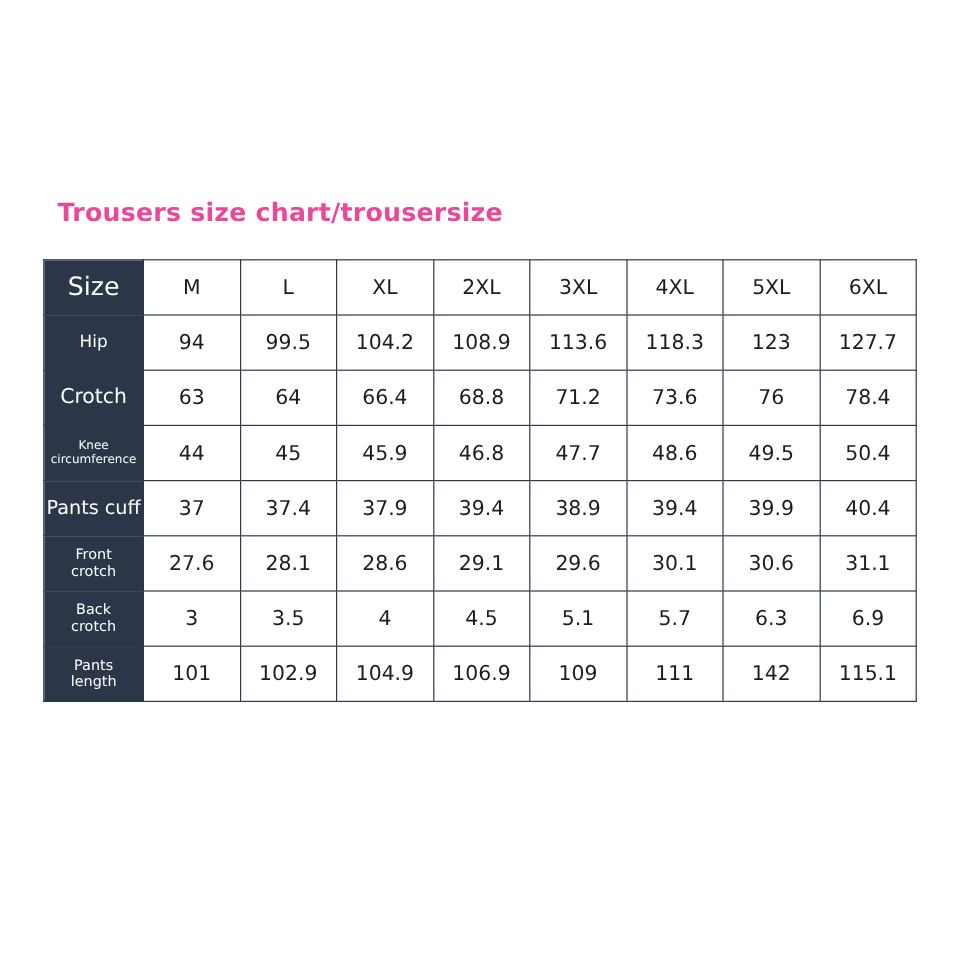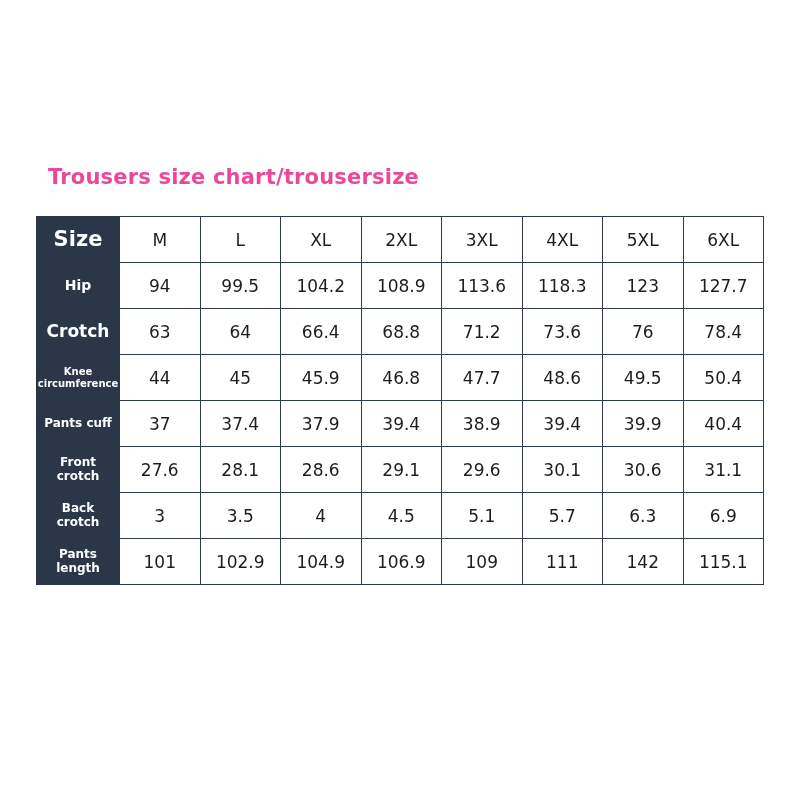--- a/index.html
+++ b/index.html
@@ -42,31 +42,31 @@
     vertical-align: middle;
     color: #1d1d1f;
     font-size: 17px;
     background: #ffffff;
     height: 45px;
     padding: 0;
   }
   .size-table td.rowhead {
     background: #2b3648;
     color: #ffffff;
-    font-weight: bold;
+    font-weight: normal;
     width: 82px;
     border: 1px solid #2b3648;
     line-height: 1.15;
   }
   .size-table tr.r-size td.rowhead { font-size: 21px; }
   .size-table tr.r-waist td.rowhead { font-size: 17px; }
   .size-table tr.r-hip td.rowhead { font-size: 14px; }
   .size-table tr.r-crotch td.rowhead { font-size: 17px; }
   .size-table tr.r-knee td.rowhead { font-size: 10px; }
-  .size-table tr.r-cuff td.rowhead { font-size: 12px; }
+  .size-table tr.r-cuff td.rowhead { font-size: 16px; }
   .size-table tr.r-front td.rowhead { font-size: 12px; }
   .size-table tr.r-back td.rowhead { font-size: 12px; }
   .size-table tr.r-length td.rowhead { font-size: 12px; }
   .size-table tr.r-size td { font-size: 17px; }
   .rowhead .hl { display: block; }
 </style>
 </head>
 <body>
 
 <div class="page">

